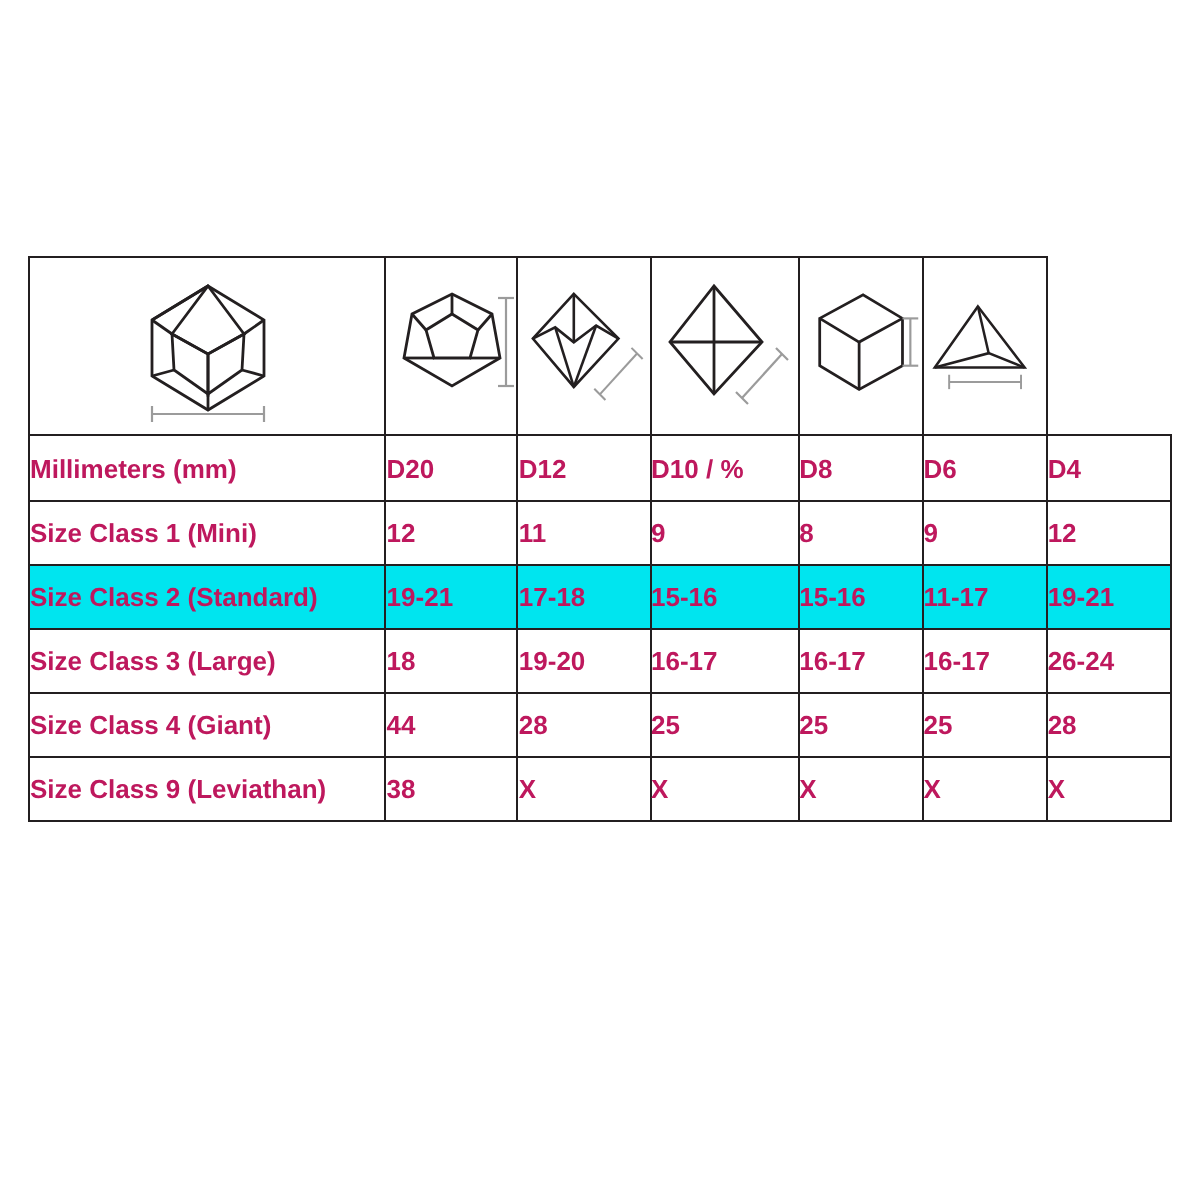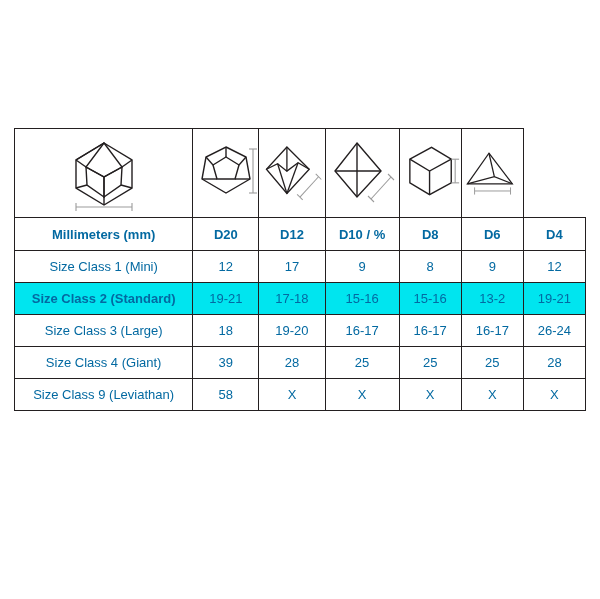--- a/index.html
+++ b/index.html
@@ -24,24 +24,23 @@
     width: 572px;
   }
   table.dice-table {
     border-collapse: collapse;
     width: 572px;
     table-layout: fixed;
   }
   table.dice-table td, table.dice-table th {
     border: 1px solid #231f20;
     padding: 0;
-    text-align: center;
     vertical-align: middle;
     font-size: 12.5px;
-    color: #0369a1;
+    color: #be185d;
     font-weight: normal;
   }
   
   col.c0 { width: 178px; }
   col.c1 { width: 66px; }
   col.c2 { width: 66px; }
   col.c3 { width: 74px; }
   col.c4 { width: 62px; }
   col.c5 { width: 62px; }
   col.c6 { width: 62px; }
@@ -64,20 +63,21 @@
   td.rowlabel {
     text-align: left;
     padding-left: 10px;
     font-weight: bold;
     font-size: 13px;
     height: 31px;
   }
   tr.data-row td {
     height: 31px;
     font-size: 13px;
+    font-weight: bold;
   }
   tr.highlight td {
     background: #00e5ef;
   }
   tr.highlight td.rowlabel {
     font-weight: bold;
     margin-left: 48px;
   }
   .hdr-left {
     text-align: left;
@@ -221,60 +221,60 @@
           <td>D12</td>
           <td>D10 / %</td>
           <td>D8</td>
           <td>D6</td>
           <td>D4</td>
         </tr>
 
         <tr class="data-row">
           <td class="rowlabel">Size Class 1 (Mini)</td>
           <td>12</td>
-          <td>17</td>
+          <td>11</td>
           <td>9</td>
           <td>8</td>
           <td>9</td>
           <td>12</td>
         </tr>
 
         <tr class="data-row highlight">
           <td class="rowlabel">Size Class 2 (Standard)</td>
           <td>19-21</td>
           <td>17-18</td>
           <td>15-16</td>
           <td>15-16</td>
-          <td>13-2</td>
+          <td>11-17</td>
           <td>19-21</td>
         </tr>
 
         <tr class="data-row">
           <td class="rowlabel">Size Class 3 (Large)</td>
           <td>18</td>
           <td>19-20</td>
           <td>16-17</td>
           <td>16-17</td>
           <td>16-17</td>
           <td>26-24</td>
         </tr>
 
         <tr class="data-row">
           <td class="rowlabel">Size Class 4 (Giant)</td>
-          <td>39</td>
+          <td>44</td>
           <td>28</td>
           <td>25</td>
           <td>25</td>
           <td>25</td>
           <td>28</td>
         </tr>
 
         <tr class="data-row">
           <td class="rowlabel">Size Class 9 (Leviathan)</td>
-          <td>58</td>
+          <td>38</td>
           <td>X</td>
           <td>X</td>
           <td>X</td>
           <td>X</td>
           <td>X</td>
         </tr>
 
       </tbody>
     </table>
   </div>

